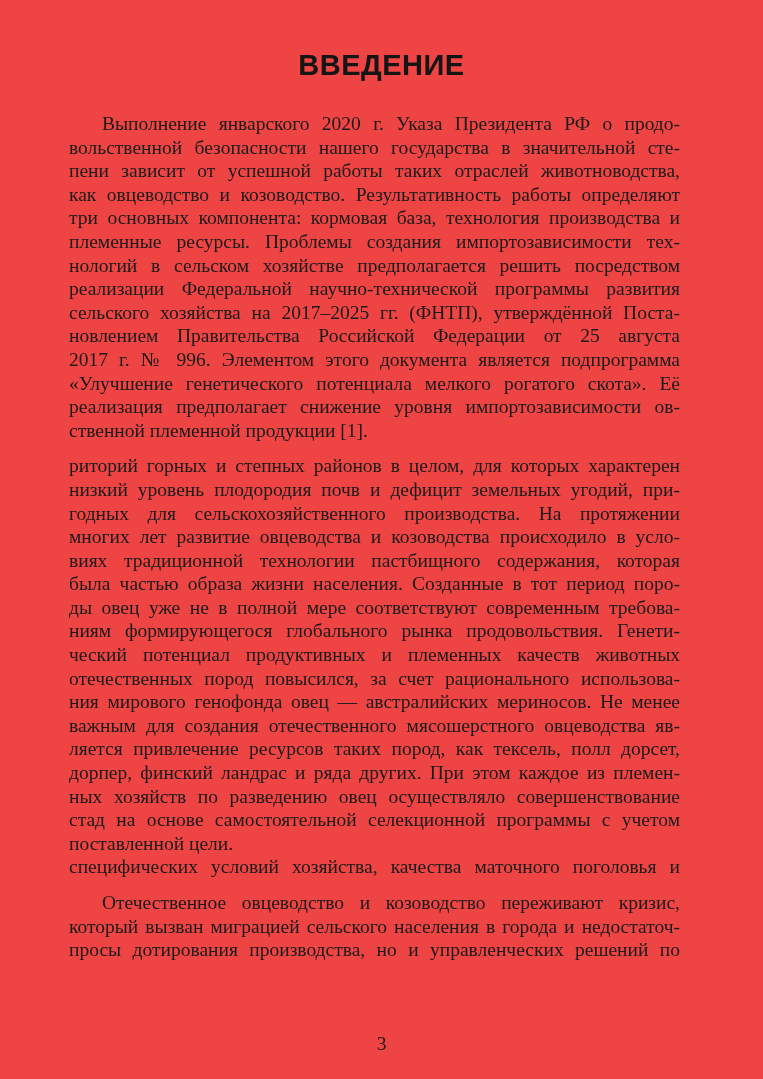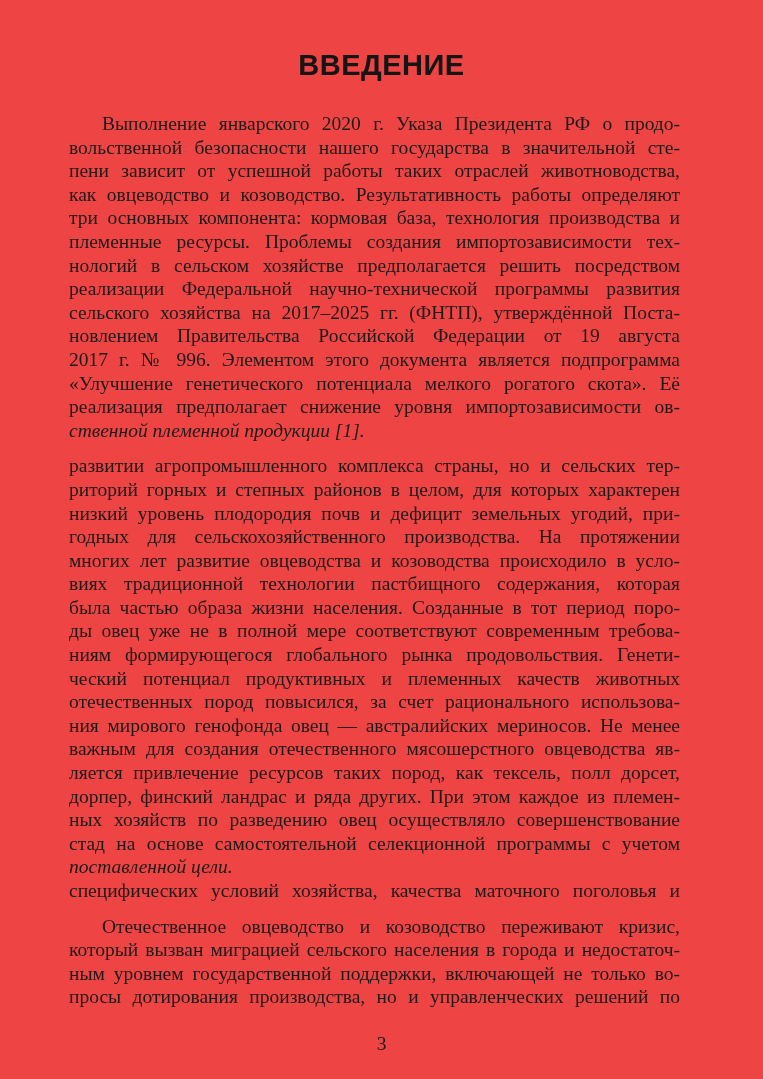--- a/index.html
+++ b/index.html
@@ -45,21 +45,20 @@
     white-space: nowrap;
     text-align: justify;
     text-align-last: justify;
     overflow: hidden;
   }
   .line.first {
     text-indent: 33px;
   }
   .line.end {
     text-align-last: left;
-    font-style: italic;
   }
   .folio {
     position: absolute;
     top: 1033px;
     left: 0;
     width: 100%;
     text-align: center;
     font-size: 19.5px;
     color: #1b1b1b;
   }
@@ -73,28 +72,27 @@
       <div class="para">
         <div class="line first">Выполнение январского 2020 г. Указа Президента РФ о продо-</div>
         <div class="line">вольственной безопасности нашего государства в значительной сте-</div>
         <div class="line">пени зависит от успешной работы таких отраслей животноводства,</div>
         <div class="line">как овцеводство и козоводство. Результативность работы определяют</div>
         <div class="line">три основных компонента: кормовая база, технология производства и</div>
         <div class="line">племенные ресурсы. Проблемы создания импортозависимости тех-</div>
         <div class="line">нологий в сельском хозяйстве предполагается решить посредством</div>
         <div class="line">реализации Федеральной научно-технической программы развития</div>
         <div class="line">сельского хозяйства на 2017–2025 гг. (ФНТП), утверждённой Поста-</div>
-        <div class="line">новлением Правительства Российской Федерации от 19 августа</div>
+        <div class="line">новлением Правительства Российской Федерации от 25 августа</div>
         <div class="line">2017 г. № 996. Элементом этого документа является подпрограмма</div>
         <div class="line">«Улучшение генетического потенциала мелкого рогатого скота». Её</div>
         <div class="line">реализация предполагает снижение уровня импортозависимости ов-</div>
         <div class="line end">ственной племенной продукции [1].</div>
       </div>
       <div class="para">
-        <div class="line">развитии агропромышленного комплекса страны, но и сельских тер-</div>
         <div class="line">риторий горных и степных районов в целом, для которых характерен</div>
         <div class="line">низкий уровень плодородия почв и дефицит земельных угодий, при-</div>
         <div class="line">годных для сельскохозяйственного производства. На протяжении</div>
         <div class="line">многих лет развитие овцеводства и козоводства происходило в усло-</div>
         <div class="line">виях традиционной технологии пастбищного содержания, которая</div>
         <div class="line">была частью образа жизни населения. Созданные в тот период поро-</div>
         <div class="line">ды овец уже не в полной мере соответствуют современным требова-</div>
         <div class="line">ниям формирующегося глобального рынка продовольствия. Генети-</div>
         <div class="line">ческий потенциал продуктивных и племенных качеств животных</div>
         <div class="line">отечественных пород повысился, за счет рационального использова-</div>
@@ -103,18 +101,17 @@
         <div class="line">ляется привлечение ресурсов таких пород, как тексель, полл дорсет,</div>
         <div class="line">дорпер, финский ландрас и ряда других. При этом каждое из племен-</div>
         <div class="line">ных хозяйств по разведению овец осуществляло совершенствование</div>
         <div class="line">стад на основе самостоятельной селекционной программы с учетом</div>
         <div class="line end">поставленной цели.</div>
         <div class="line">специфических условий хозяйства, качества маточного поголовья и</div>
       </div>
       <div class="para">
         <div class="line first">Отечественное овцеводство и козоводство переживают кризис,</div>
         <div class="line">который вызван миграцией сельского населения в города и недостаточ-</div>
-        <div class="line">ным уровнем государственной поддержки, включающей не только во-</div>
         <div class="line">просы дотирования производства, но и управленческих решений по</div>
       </div>
     </div>
   <div class="folio">3</div>
 </div>
 
 </body></html>

